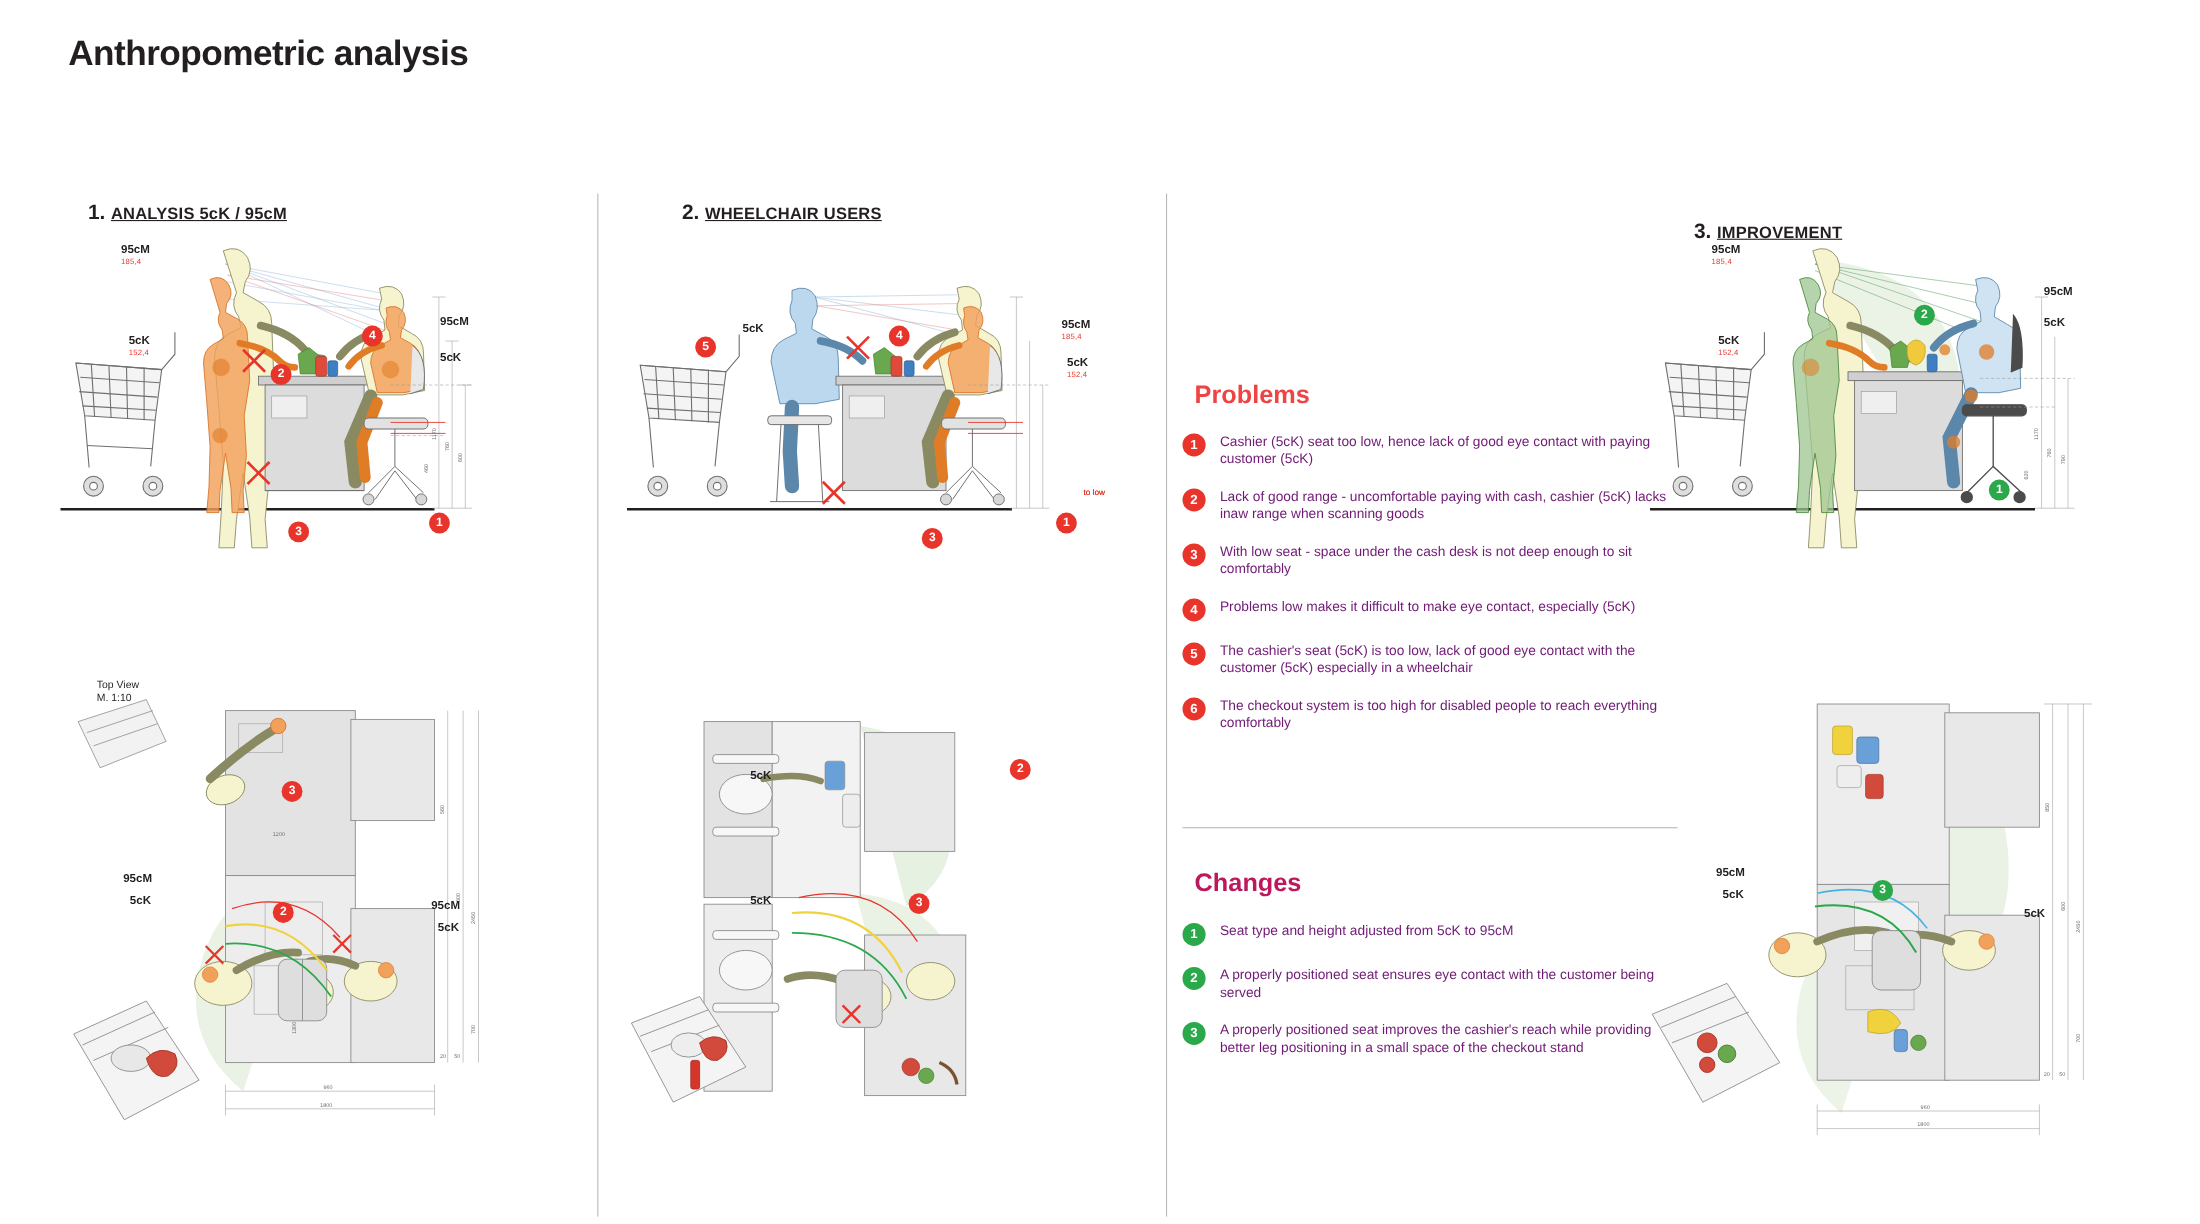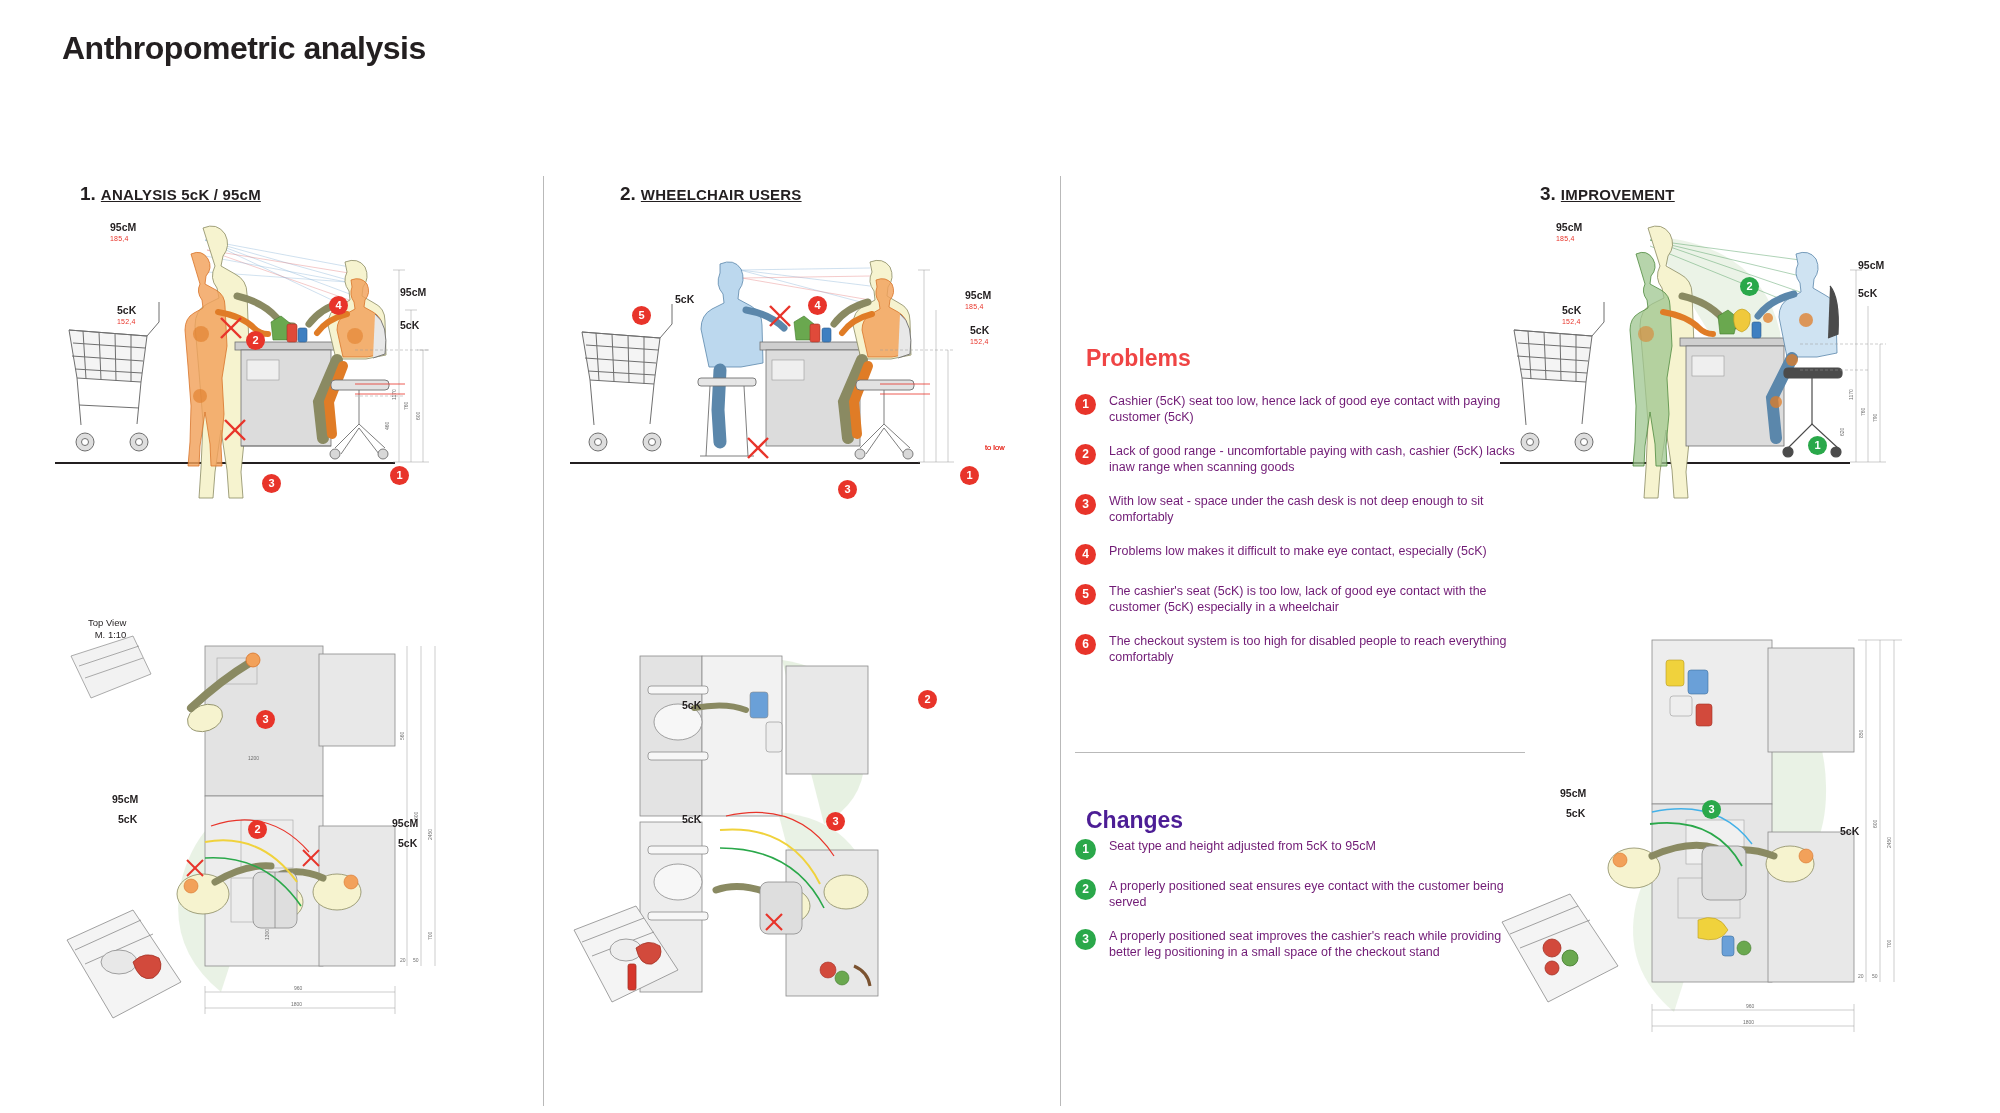--- a/index.html
+++ b/index.html
@@ -67,22 +67,21 @@
     font-size: 23px;
     font-weight: bold;
     color: #ef4444;
   }
   #changes-title {
     position: absolute;
     left: 1086px;
     top: 789px;
     font-size: 23px;
     font-weight: bold;
-    color: #4c1d95;
-    margin-top: 18px;
+    color: #be185d;
   }
   .bullet-list {
     position: absolute;
     left: 1075px;
     width: 450px;
   }
   #problems-list { top: 393px; }
   #changes-list  { top: 838px; }
 
   .bullet-row {
@@ -171,21 +170,21 @@
 
 <div class="col-divider" style="left:543px; top:176px; height:930px;"></div>
 <div class="col-divider" style="left:1060px; top:176px; height:930px;"></div>
 
 <div class="section-head" style="left:80px; top:183px;">
   <span class="num">1.</span><span class="txt">ANALYSIS 5cK / 95cM</span>
 </div>
 <div class="section-head" style="left:620px; top:183px;">
   <span class="num">2.</span><span class="txt">WHEELCHAIR USERS</span>
 </div>
-<div class="section-head" style="left:1540px; top:183px;">
+<div class="section-head" style="left:1540px; top:200px;">
   <span class="num">3.</span><span class="txt">IMPROVEMENT</span>
 </div>
 
 <div class="fig" style="left:55px; top:210px;">
 <svg width="400" height="320" viewBox="0 0 400 320">
   <defs>
     <linearGradient id="gsight1" x1="0" y1="0" x2="1" y2="0">
       <stop offset="0%" stop-color="#9ec9e8" stop-opacity="0.55"></stop>
       <stop offset="100%" stop-color="#9ec9e8" stop-opacity="0.08"></stop>
     </linearGradient>
@@ -400,21 +399,21 @@
 
   <g stroke="#e8342a" stroke-width="2">
     <line x1="132" y1="250" x2="148" y2="266"></line>
         <line x1="148" y1="250" x2="132" y2="266"></line>
     <line x1="248" y1="240" x2="264" y2="256"></line>
         <line x1="264" y1="240" x2="248" y2="256"></line>
   </g>
 </svg>
 </div>
 
-<div class="lbl-small" style="left:88px; top:617px;text-align:right;">
+<div class="lbl-small" style="left:88px; top:617px;">
   <span>Top View</span><br>
   <span>M. 1:10</span>
 </div>
 <div class="lbl" style="left:112px; top:794px;">95cM</div>
 <div class="lbl" style="left:118px; top:814px;">5cK</div>
 <div class="lbl" style="left:392px; top:818px;">95cM</div>
 <div class="lbl" style="left:398px; top:838px;">5cK</div>
 
 <div class="callout red" style="left:256px; top:710px;">3</div>
 <div class="callout red" style="left:248px; top:820px;">2</div>

